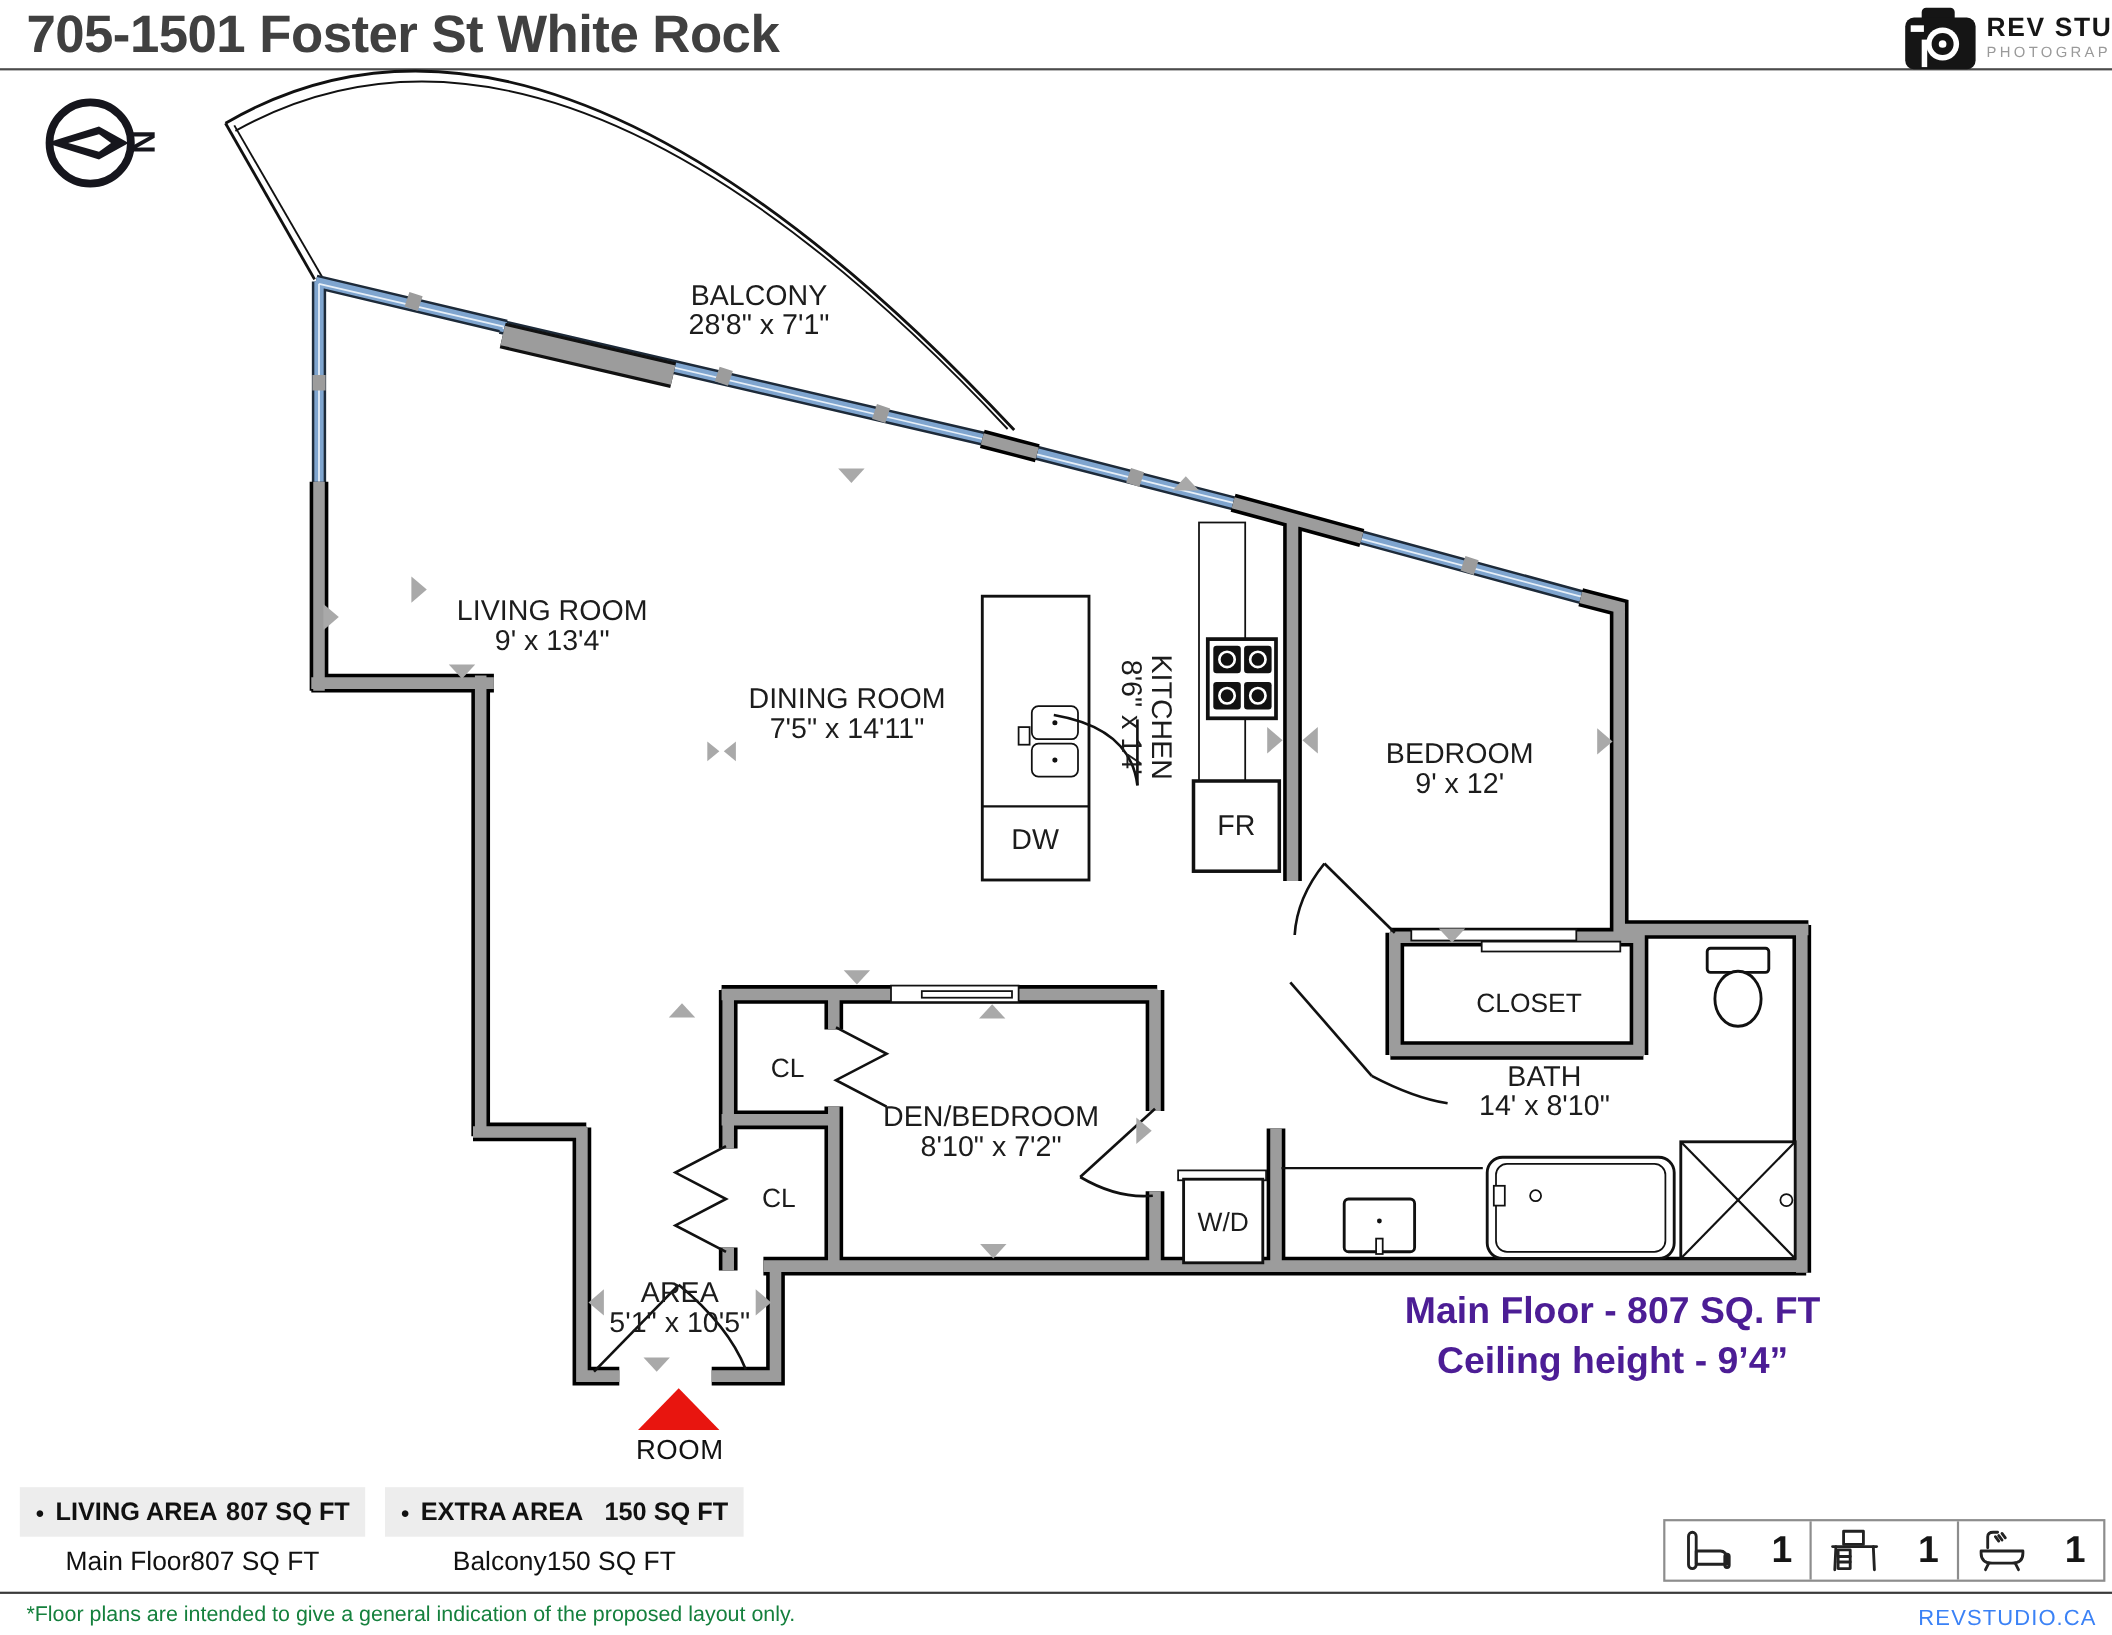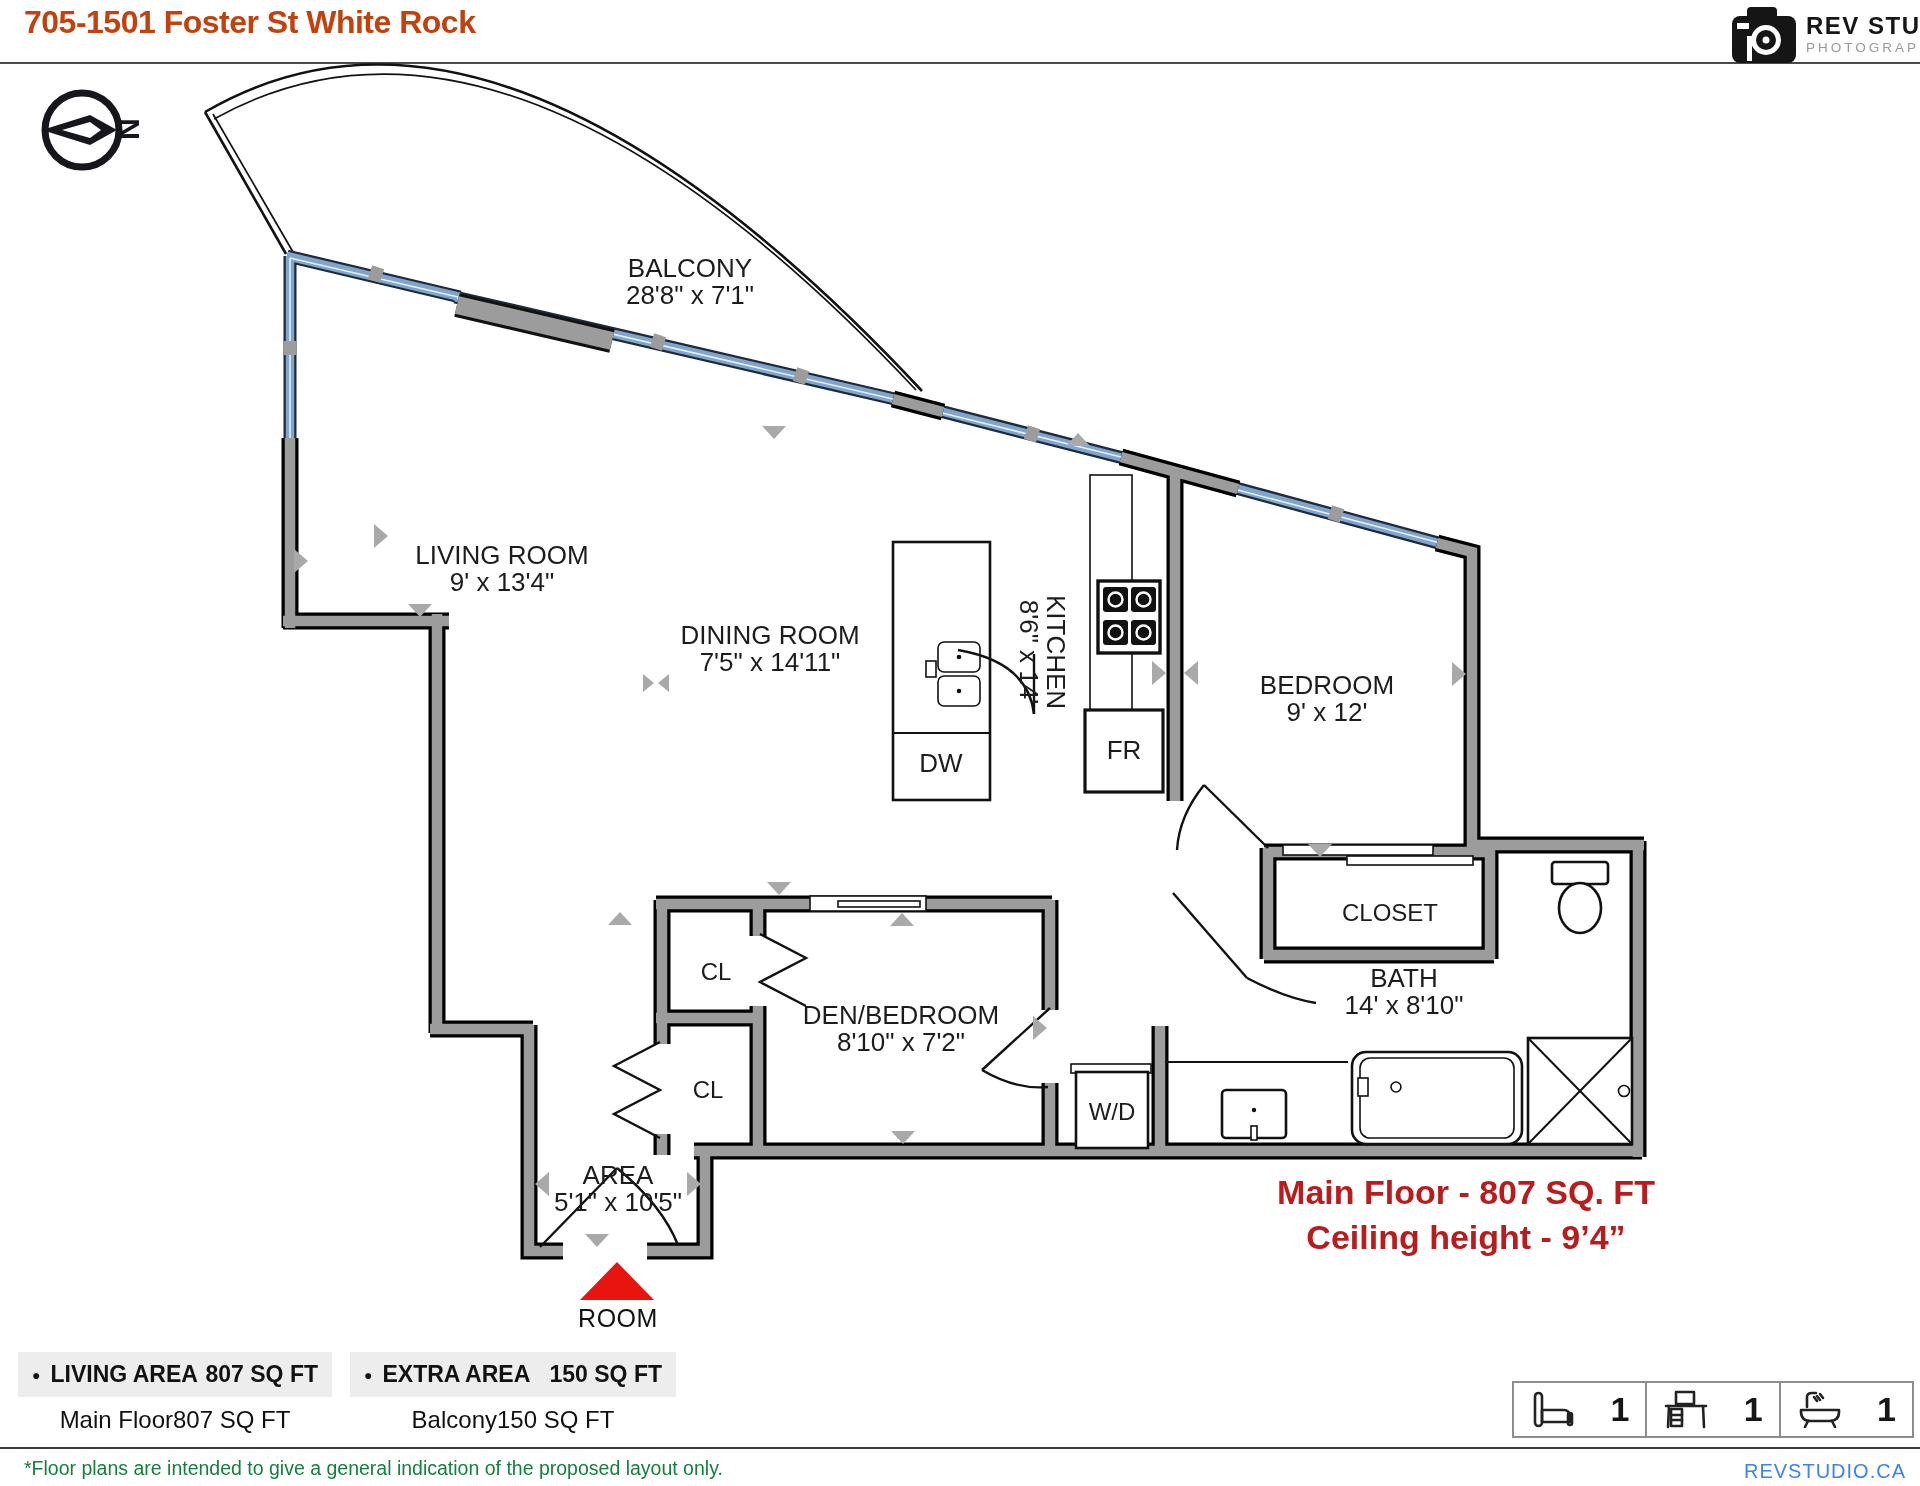--- a/index.html
+++ b/index.html
@@ -4,43 +4,43 @@
 <style>
   :root{
     --wall:#9c9c9c; --window:#7fa5cf; --entry-red:#e8150f;
     --marker:#a9a9a9; --table-header-bg:#ededed;
   }
   *{box-sizing:border-box}
   html,body{margin:0;padding:0;background:#fff}
   body{font-family:"Liberation Sans",sans-serif;color:#111}
   .page{position:relative;width:1920px;height:1486px;background:#fff;overflow:hidden}
 
-  .page-title{position:absolute;left:24px;top:4px;font-size:32px;font-weight:800;
-    letter-spacing:-.5px;color:#c2410c;white-space:nowrap}
+  .page-title{position:absolute;left:24px;top:4px;font-size:48px;font-weight:800;
+    letter-spacing:-.5px;color:#404040;white-space:nowrap}
   .header-rule{position:absolute;left:0;right:0;top:62px;height:2px;background:#4b4b4b}
 
   .logo-brand{position:absolute;left:1806px;top:12px;font-size:24px;font-weight:800;
     letter-spacing:1.5px;color:#161616;white-space:nowrap}
   .logo-tagline{position:absolute;left:1806px;top:40px;font-size:13.5px;font-weight:400;
     letter-spacing:3px;color:#9a9a9a;white-space:nowrap}
 
   .plan-svg{position:absolute;left:0;top:0}
 
   .lbl{position:absolute;transform:translateX(-50%);text-align:center;font-size:26px;
     line-height:27px;color:#1c1c1c;white-space:nowrap}
   .lbl .dims{font-size:26px}
   .lbl.small{font-size:24px}
   .lbl.rot{transform:translate(-50%,-50%) rotate(90deg)}
   .north-label{position:absolute;left:118px;top:112px;font-size:30px;font-weight:700;
     transform:rotate(90deg);color:#16161d}
   .entry-label{position:absolute;transform:translateX(-50%);left:618px;top:1304px;
     font-size:25px;letter-spacing:.5px;color:#111}
 
   .floor-summary{position:absolute;left:1466px;top:1170px;transform:translateX(-50%);
-    text-align:center;font-size:34px;font-weight:800;line-height:45px;color:#b91c1c;white-space:nowrap}
+    text-align:center;font-size:34px;font-weight:800;line-height:45px;color:#4c1d95;white-space:nowrap}
 
   .area-table{position:absolute;top:1352px;font-size:23px}
   .at-head{display:flex;justify-content:space-between;align-items:center;
     background:var(--table-header-bg);font-weight:700;padding:10px 14px;height:45px}
   .at-head .dot{font-size:14px;margin-right:10px;position:relative;top:-2px}
   .at-row{display:flex;justify-content:center;align-items:center;
     padding:9px 14px 0 14px;font-weight:400;font-size:24px}
 
   .counts-strip{position:absolute;left:1512px;top:1381px;width:402px;height:57px;
     display:flex;border:2px solid #8d8d8d;background:#fff}

